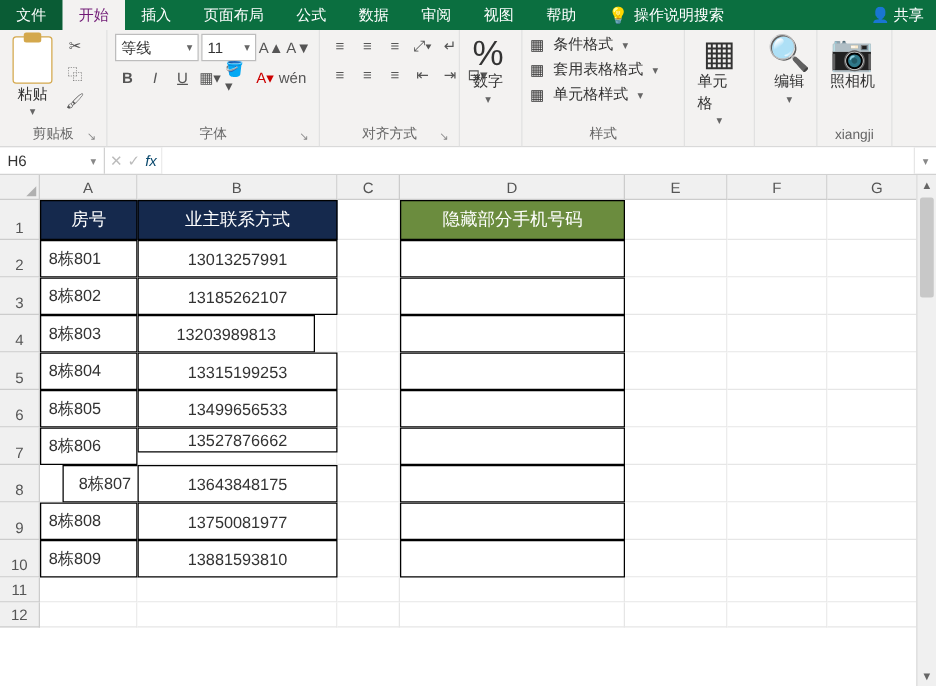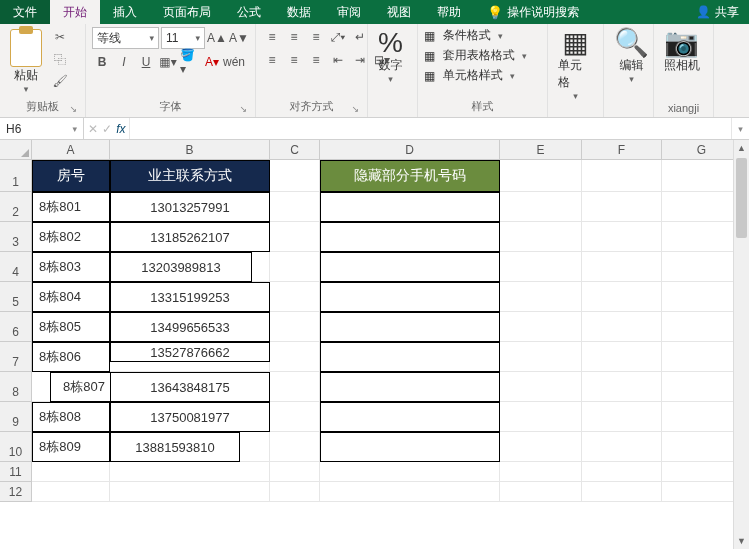--- a/index.html
+++ b/index.html
@@ -357,21 +357,21 @@
       <div class="cell tbl-cell" style="left: 0px; top: 182px; width: 78px; height: 30px;">8栋806</div>
       <div class="cell tbl-cell center" style="left: 78px; top: 182px; width: 160px; height: 20px;">13527876662</div>
       <div class="cell tbl-cell" style="left: 288px; top: 182px; width: 180px; height: 30px;"></div>
       <div class="cell tbl-cell" style="left: 18px; top: 212px; width: 78px; height: 30px; padding-left: 12px;">8栋807</div>
       <div class="cell tbl-cell center" style="left: 78px; top: 212px; width: 160px; height: 30px;">13643848175</div>
       <div class="cell tbl-cell" style="left: 288px; top: 212px; width: 180px; height: 30px;"></div>
       <div class="cell tbl-cell" style="left: 0px; top: 242px; width: 78px; height: 30px;">8栋808</div>
       <div class="cell tbl-cell center" style="left: 78px; top: 242px; width: 160px; height: 30px;">13750081977</div>
       <div class="cell tbl-cell" style="left: 288px; top: 242px; width: 180px; height: 30px;"></div>
       <div class="cell tbl-cell" style="left: 0px; top: 272px; width: 78px; height: 30px;">8栋809</div>
-      <div class="cell tbl-cell center" style="left: 78px; top: 272px; width: 130px; height: 30px;">13881593810</div>
+      <div class="cell tbl-cell center" style="left: 78px; top: 272px; width: 160px; height: 30px;">13881593810</div>
       <div class="cell tbl-cell" style="left: 288px; top: 272px; width: 180px; height: 30px;"></div>
     </div>
   <div class="grid-vscroll">
     <div class="arr" style="top:0">▲</div>
     <div class="thumb"></div>
     <div class="arr" style="bottom:0">▼</div>
   </div>
 </div>
 
 </body></html>

